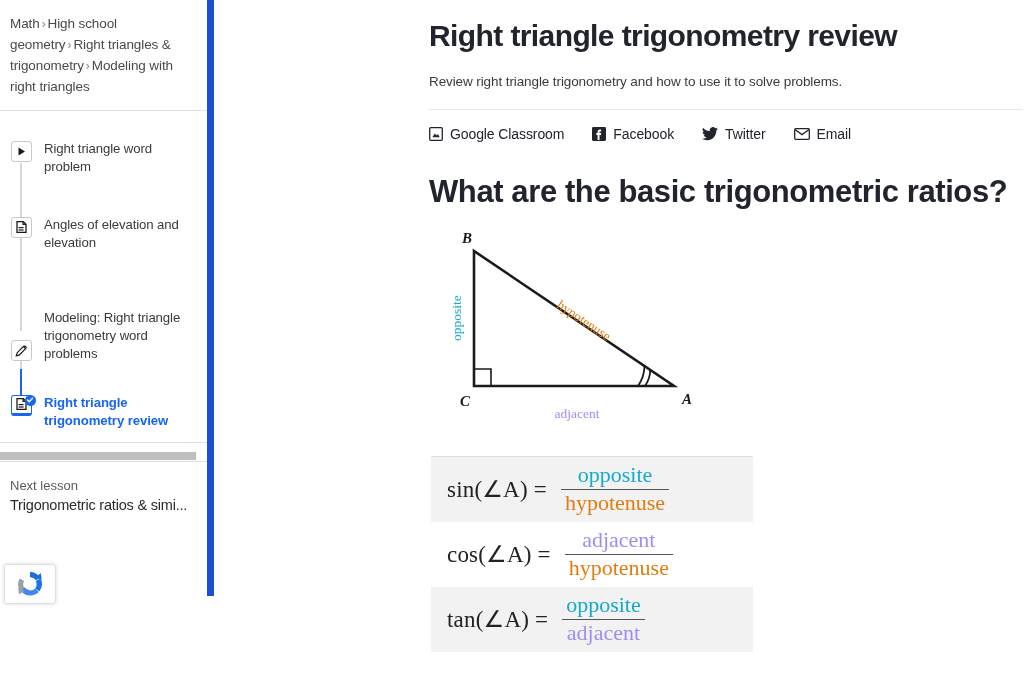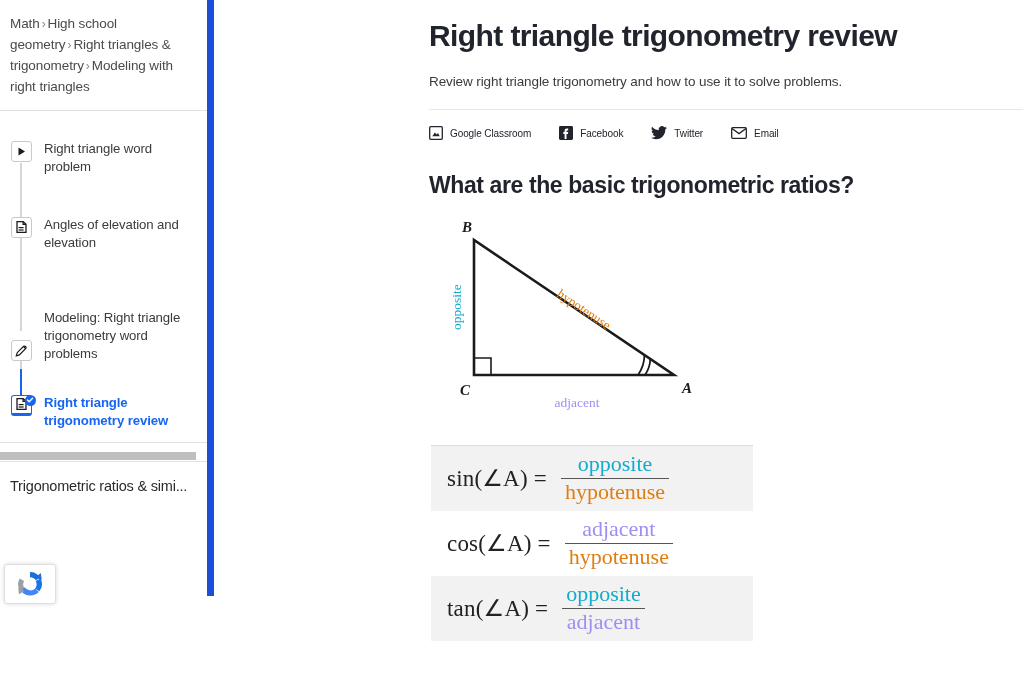--- a/index.html
+++ b/index.html
@@ -146,30 +146,30 @@
     margin-top: 20px;
     letter-spacing: -0.1px;
   }
   .hr { height: 1px; background: #e8e8e8; margin: 20px 0 0 0; width: 594px; }
 
   .share-row {
     display: flex;
     align-items: center;
     gap: 28px;
     margin-top: 16px;
-    font-size: 10px;
+    font-size: 14px;
     color: #21242c;
   }
   .share-btn { display: flex; align-items: center; gap: 7px; cursor: pointer; }
   .share-btn svg { display: block; flex: 0 0 auto; }
   .share-label { letter-spacing: -0.1px; }
 
   .section-heading {
     margin-top: 32px;
-    font-size: 23px;
+    font-size: 31px;
     font-weight: bold;
     color: #21242c;
     letter-spacing: -0.4px;
   }
 
   
   .figure { margin-top: 16px; padding-left: 0px; }
 
   
   .formula-table {
@@ -283,20 +283,21 @@
             </div>
           </div>
         </div>
         <div class="item-label">Right triangle trigonometry review</div>
       </div>
 
     </div>
 
     <div class="next-divider"></div>
     <div class="next-lesson">
+      <div class="nl-label">Next lesson</div>
       <div class="nl-title">Trigonometric ratios &amp; simi...</div>
     </div>
 
     <div class="sidebar-bottom-divider"></div>
     <div class="hscroll-track"></div>
     <div class="hscrollbar"></div>
 
     <div class="recaptcha">
       <svg width="34" height="34" viewBox="0 0 34 34">
         <path d="M17 5 a12 12 0 0 1 10.2 5.7 l-4.4 2.6 a7 7 0 0 0 -5.8 -3.1 Z" fill="#1c71d8"></path>

